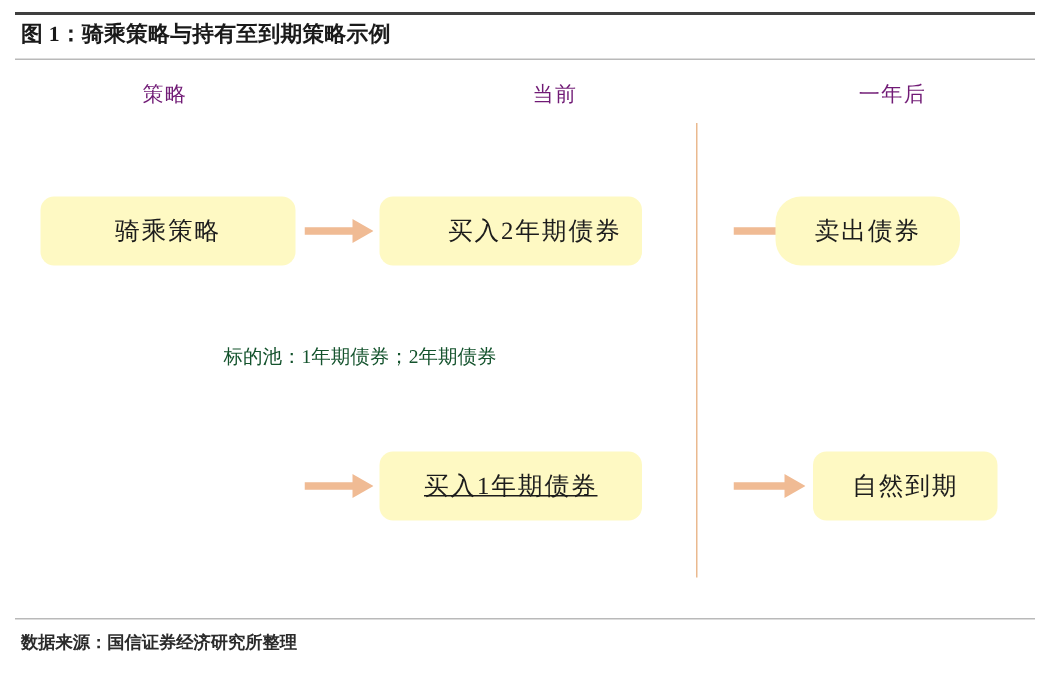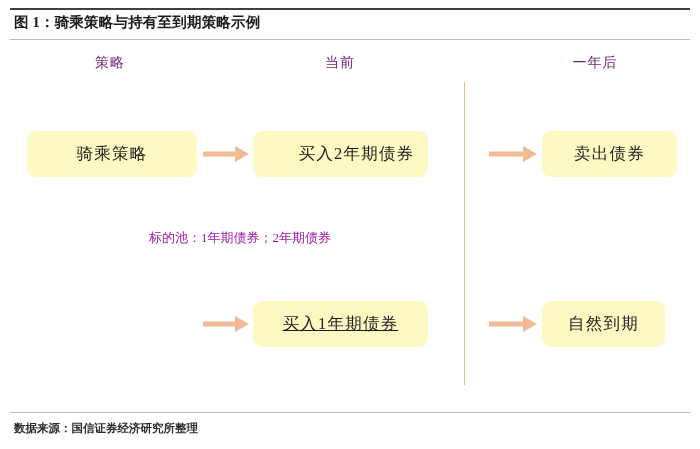--- a/index.html
+++ b/index.html
@@ -71,21 +71,21 @@
   .col-header {
     position: absolute;
     top: 54px;
     font-size: 14px;
     color: #701a75;
     text-align: center;
     white-space: nowrap;
     letter-spacing: 1px;
   }
   .col-header.c1 { left: 50px;  width: 120px; }
-  .col-header.c2 { left: 280px; width: 120px; }
+  .col-header.c2 { left: 265px; width: 120px; text-align: right; }
   .col-header.c3 { left: 535px; width: 120px; }
 
   
   .divider {
     position: absolute;
     left: 464px;
     top: 82px;
     width: 1px;
     height: 303px;
     background: #eab98f;
@@ -102,21 +102,21 @@
     font-size: 16.5px;
     color: #1c1c1c;
     letter-spacing: 1.2px;
     white-space: nowrap;
     box-sizing: border-box;
   }
 
   
   .box-r1c1 { left: 27px;  top: 131px; width: 170px; height: 46px; }
   .box-r1c2 { left: 253px; top: 131px; width: 175px; height: 46px; padding-left: 32px; }
-  .box-r1c3 { left: 542px; top: 131px; width: 135px; height: 46px; }
+  .box-r1c3 { left: 517px; top: 131px; width: 123px; height: 46px; border-radius: 17px; }
   
   .box-r2c1 { left: 27px;  top: 301px; width: 170px; height: 46px; }
   .box-r2c2 { left: 253px; top: 301px; width: 175px; height: 46px; text-decoration: underline; }
   .box-r2c3 { left: 542px; top: 301px; width: 123px; height: 46px; }
 
   
   .arrow {
     position: absolute;
     height: 22px;
     display: block;
@@ -128,21 +128,21 @@
   .arr-r2b { left: 489px; top: 313px; width: 48px; }
 
   
   .pool-note {
     position: absolute;
     left: 60px;
     top: 229px;
     width: 360px;
     text-align: center;
     font-size: 13px;
-    color: #a21caf;
+    color: #14532d;
     white-space: nowrap;
   }
 </style>
 </head>
 <body>
 
 <div class="figure">
 
   <div class="rule-top"></div>
 

